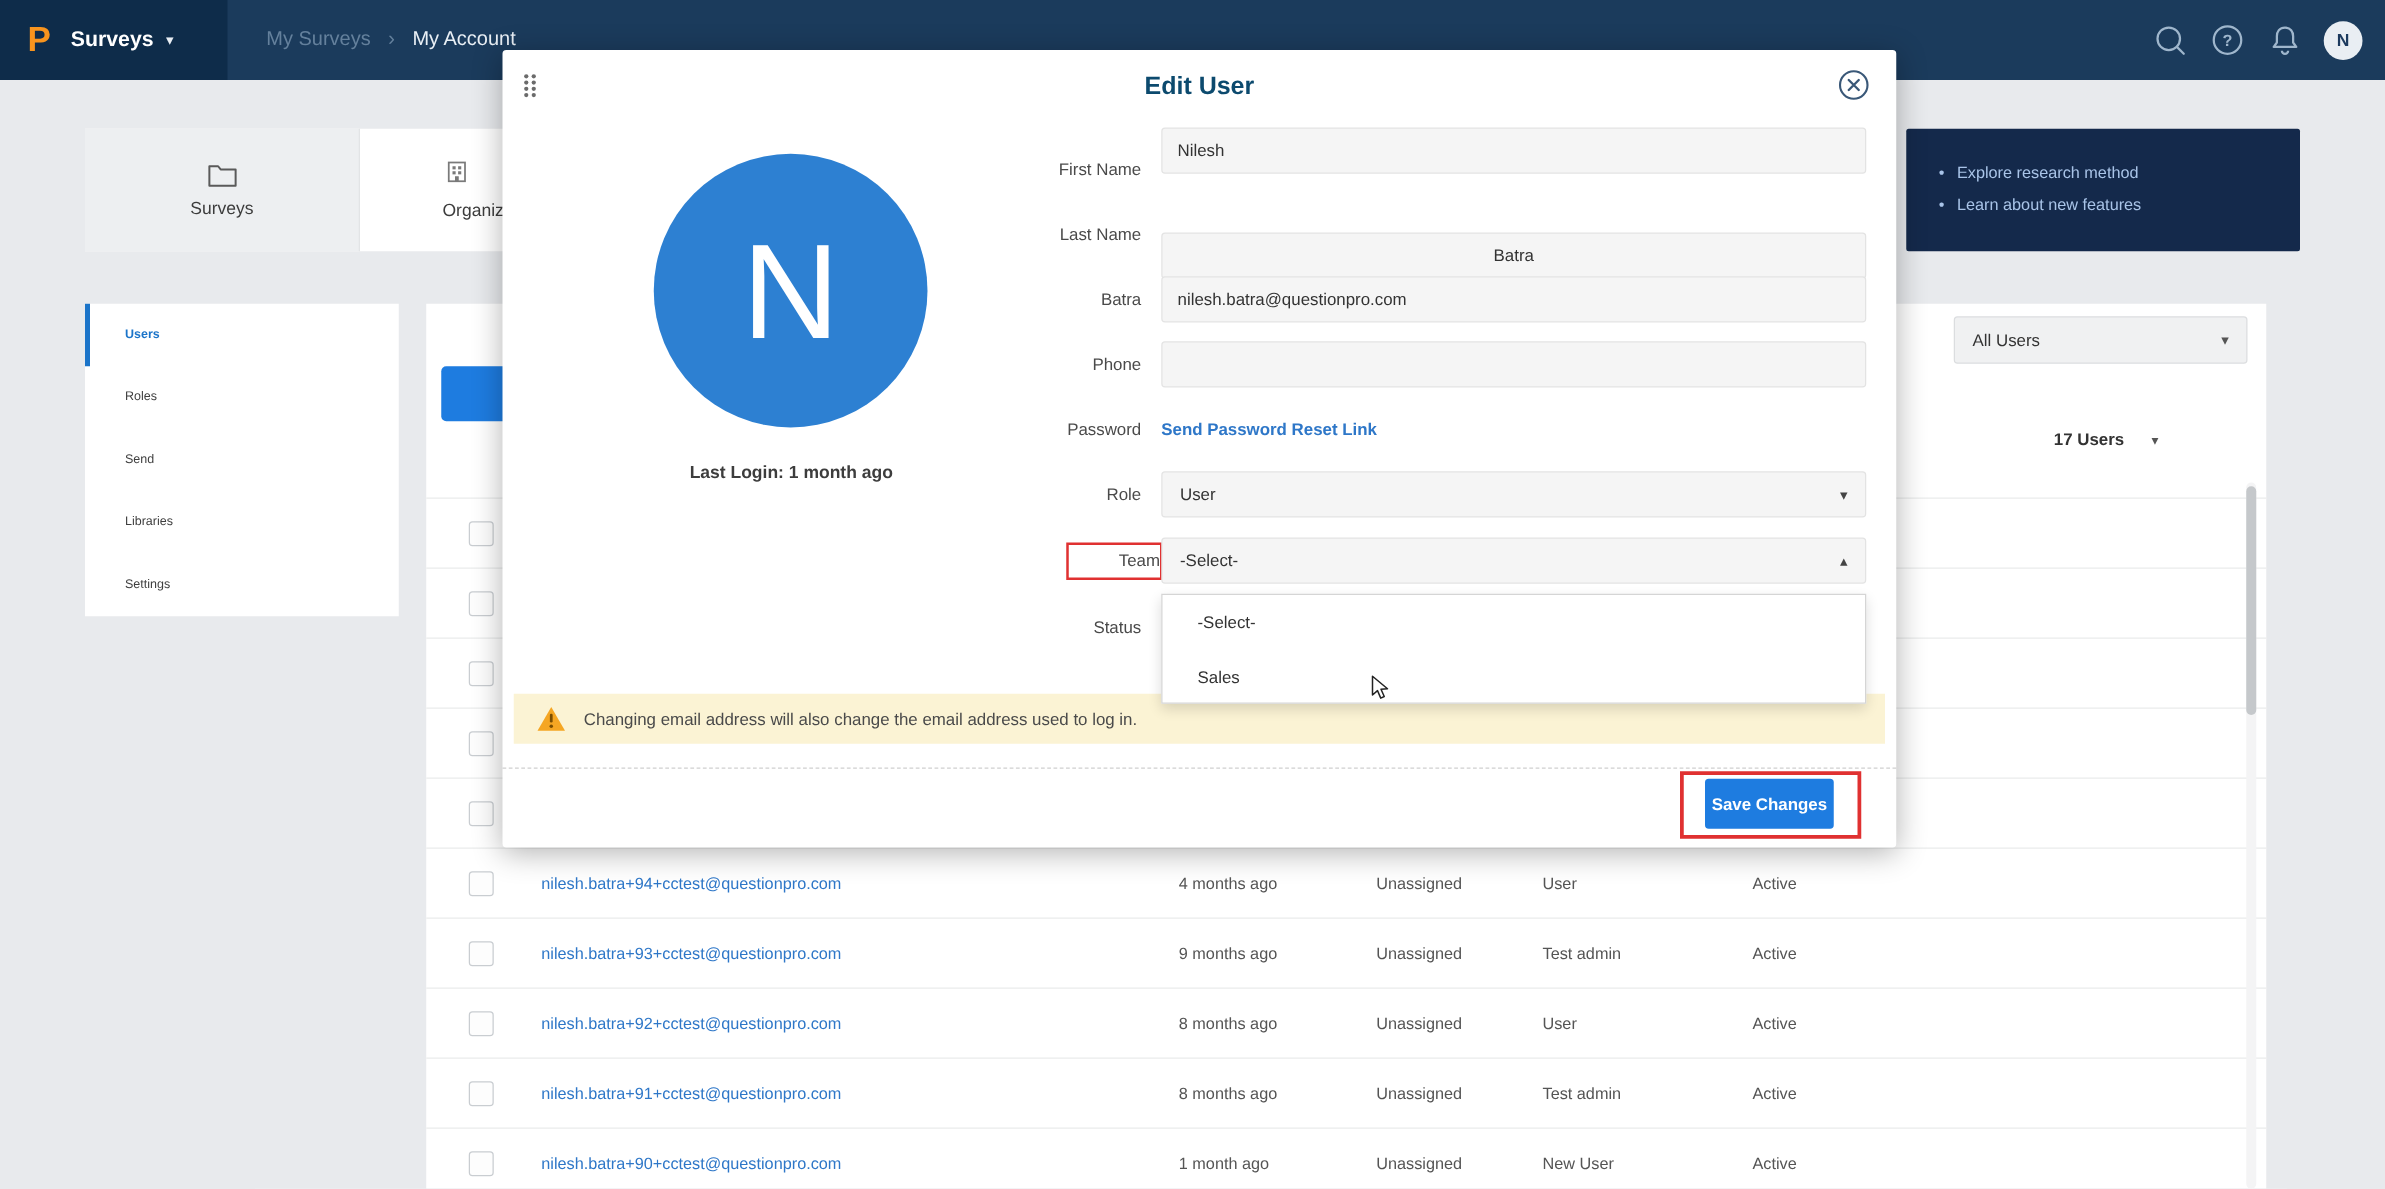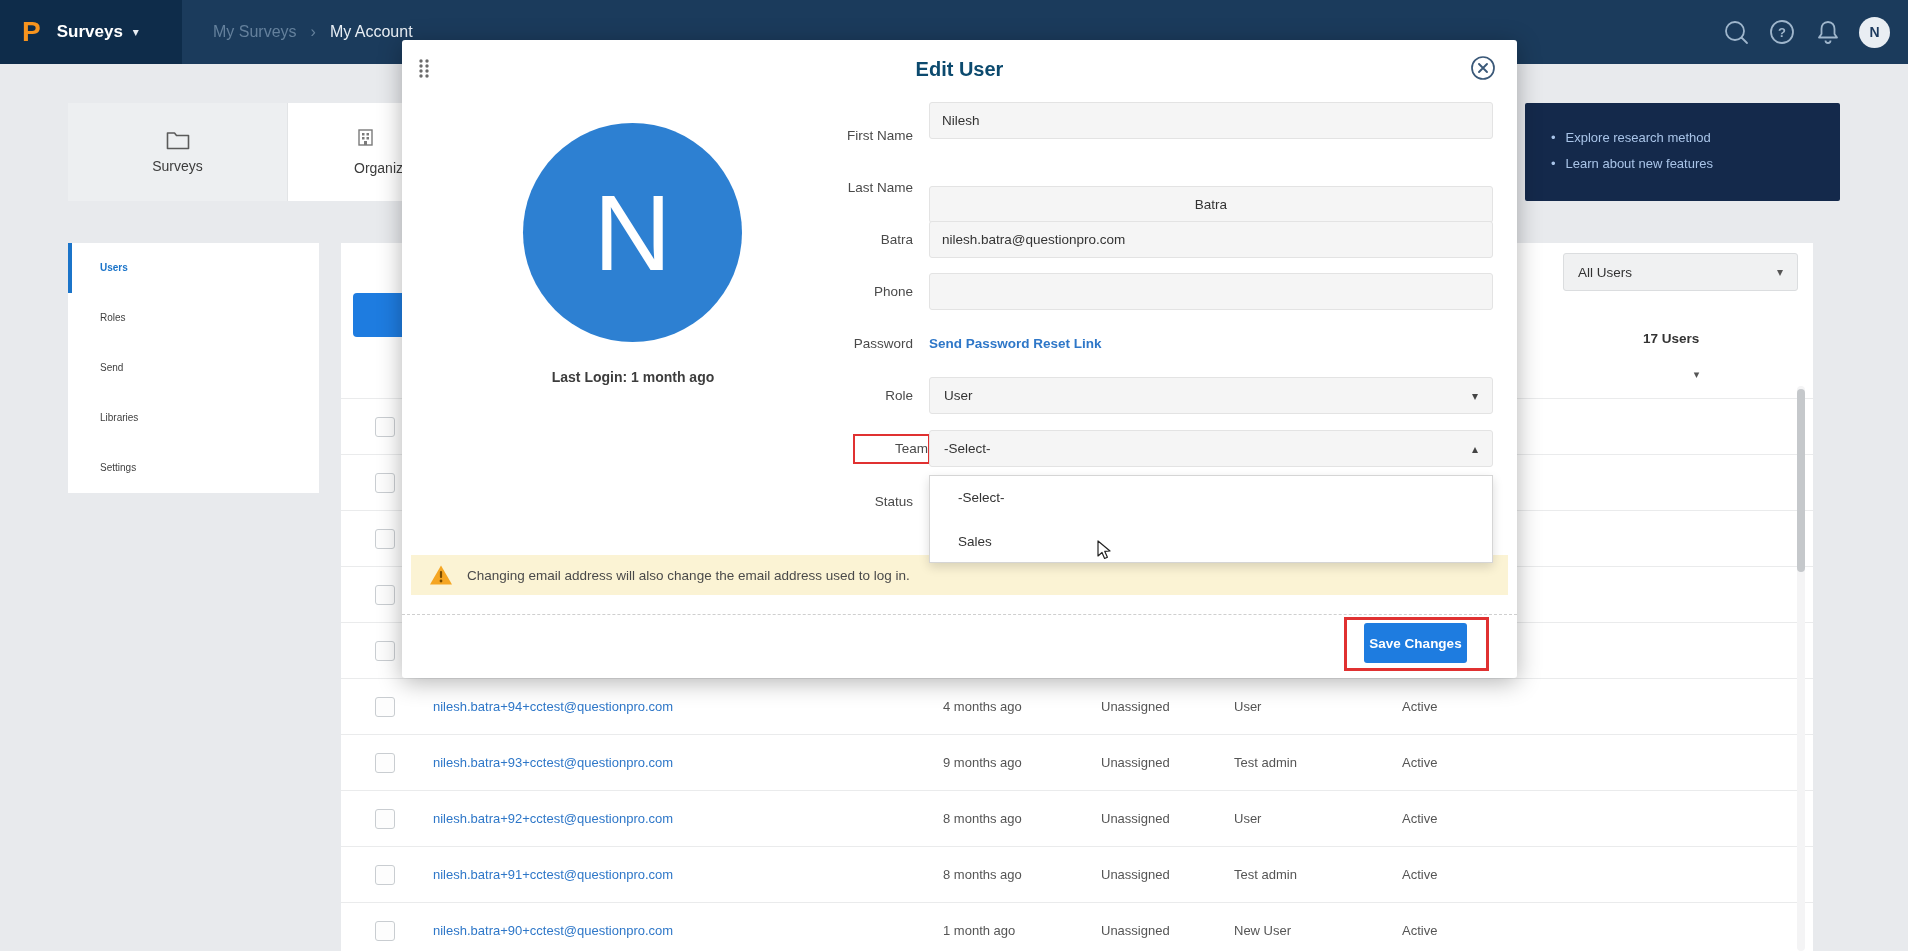--- a/index.html
+++ b/index.html
@@ -35,21 +35,21 @@
 
   
   .sidebar { left:68px; top:243px; width:251px; height:250px; background:#FFFFFF; z-index:1; }
   .side-item { position:absolute; left:0; width:215px; height:50px; line-height:50px; padding-left:32px; font-size:10px; color:#3F3F3F; cursor:pointer; }
   .side-item.active { color:#1B74C9; border-left:4px solid #1B74C9; padding-left:28px; font-weight:600; }
 
   
   .table-card { left:341px; top:243px; width:1472px; height:708px; background:#FFFFFF; z-index:1; }
   .filter-select { left:1222px; top:10px; width:235px; height:38px; background:#F0F1F2; border:1px solid #DBDDDF; border-radius:3px; display:flex; align-items:center; padding:0 14px; font-size:13.5px; color:#333; cursor:pointer; }
   .filter-select .caret { margin-left:auto; color:#555; font-size:12px; }
-  .count-dd { left:1302px; top:88px; height:28px; display:flex; align-items:flex-end; gap:22px; font-size:13.5px; font-weight:600; color:#333; cursor:pointer;flex-direction:column; }
+  .count-dd { left:1302px; top:88px; height:28px; display:flex; align-items:flex-end; gap:22px; font-size:13.5px; font-weight:600; color:#333; cursor:pointer; }
   .count-dd .caret { color:#555; font-size:11px; }
   .add-btn-partial { left:12px; top:50px; width:120px; height:44px; background:#1E7CE0; border-radius:4px; cursor:pointer; }
   .trow { position:absolute; left:0; width:1472px; height:56px; border-top:1px solid #EAEBEC; }
   .cb { position:absolute; left:34px; top:18px; width:20px; height:20px; background:#FDFDFD; border:1px solid #C9CDD1; border-radius:3px; cursor:pointer; }
   .cell { position:absolute; top:0; height:56px; line-height:56px; font-size:13px; color:#555; white-space:nowrap; }
   .c-email { left:92px; color:#2E77C8; cursor:pointer; }
   .c-date { left:602px; }
   .c-team { left:760px; }
   .c-role { left:893px; }
   .c-status { left:1061px; }

